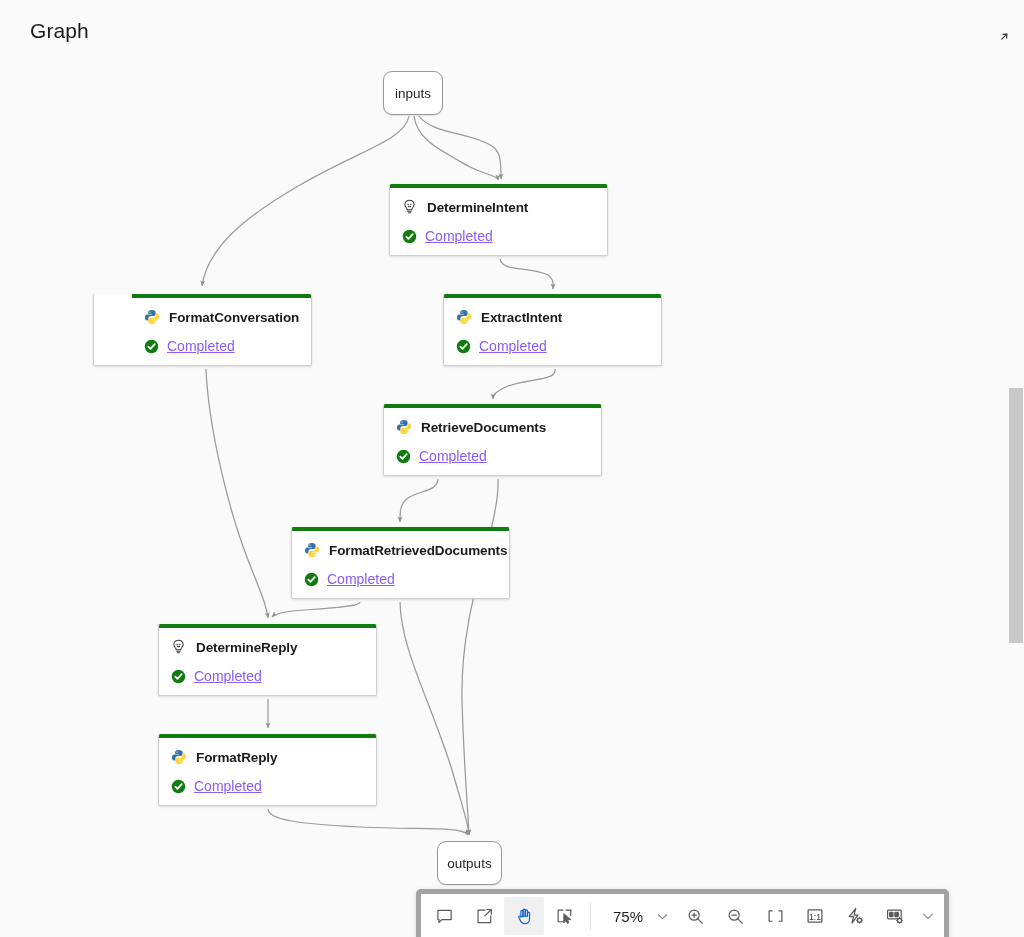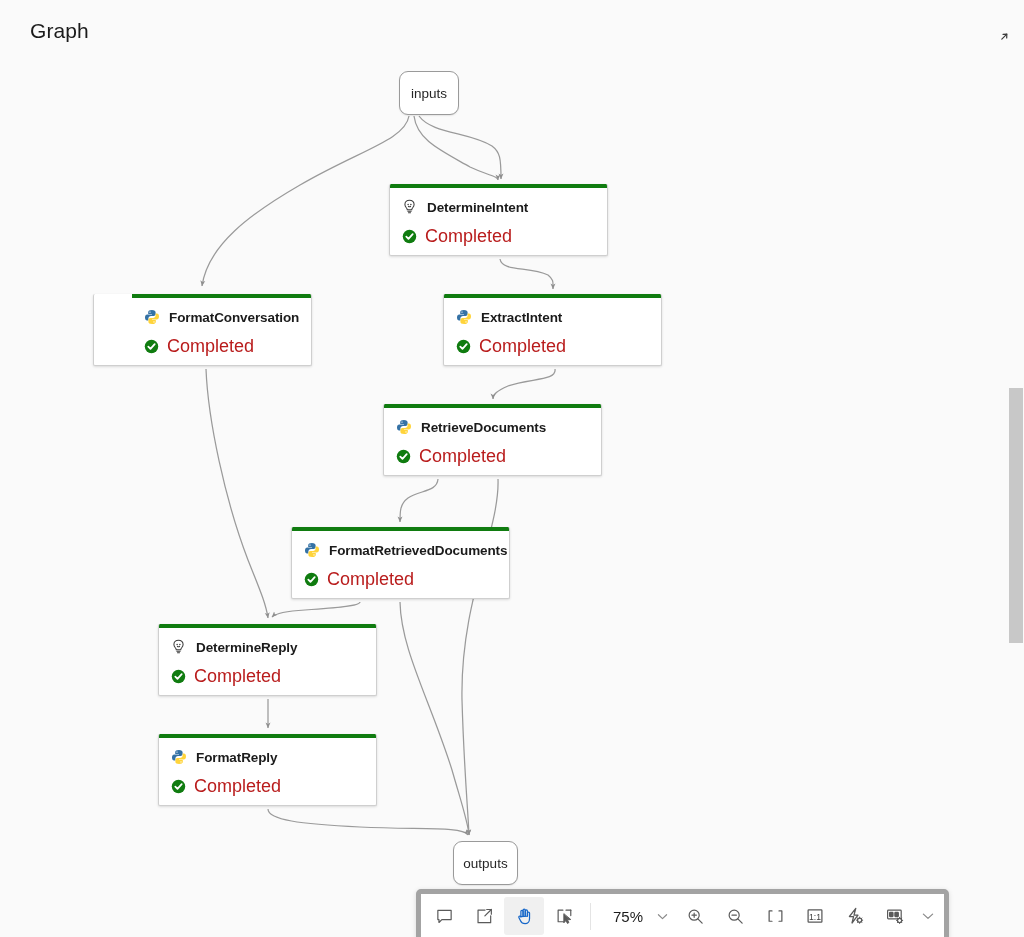--- a/index.html
+++ b/index.html
@@ -64,21 +64,20 @@
     box-sizing: border-box;
     background: #ffffff;
     border: 1px solid #9a9a9a;
     border-radius: 9px;
     display: flex;
     align-items: center;
     justify-content: center;
     font-size: 13.5px;
     color: #262626;
     box-shadow: 0 1px 1.5px rgba(0,0,0,.09);
-    margin-left: 16px;
   }
 
   
   .node {
     position: absolute;
     box-sizing: border-box;
     background: #ffffff;
     border: 1px solid #cfcfcf;
     border-top: none;
     border-radius: 2px;
@@ -107,23 +106,24 @@
     white-space: nowrap;
   }
   .node-status-row {
     display: flex;
     align-items: center;
     gap: 7px;
     margin-top: 10px;
     height: 18px;
   }
   .node-status {
-    font-size: 18px;
-    color: #b91c1c;
+    font-size: 14px;
+    color: #8b5cf6;
     white-space: nowrap;
+    text-decoration: underline;
   }
   .icon-box {
     width: 17px; height: 17px;
     display: flex; align-items: center; justify-content: center;
     flex: 0 0 17px;
   }
   .icon-box svg { display: block; }
 
   
   .toolbar {

